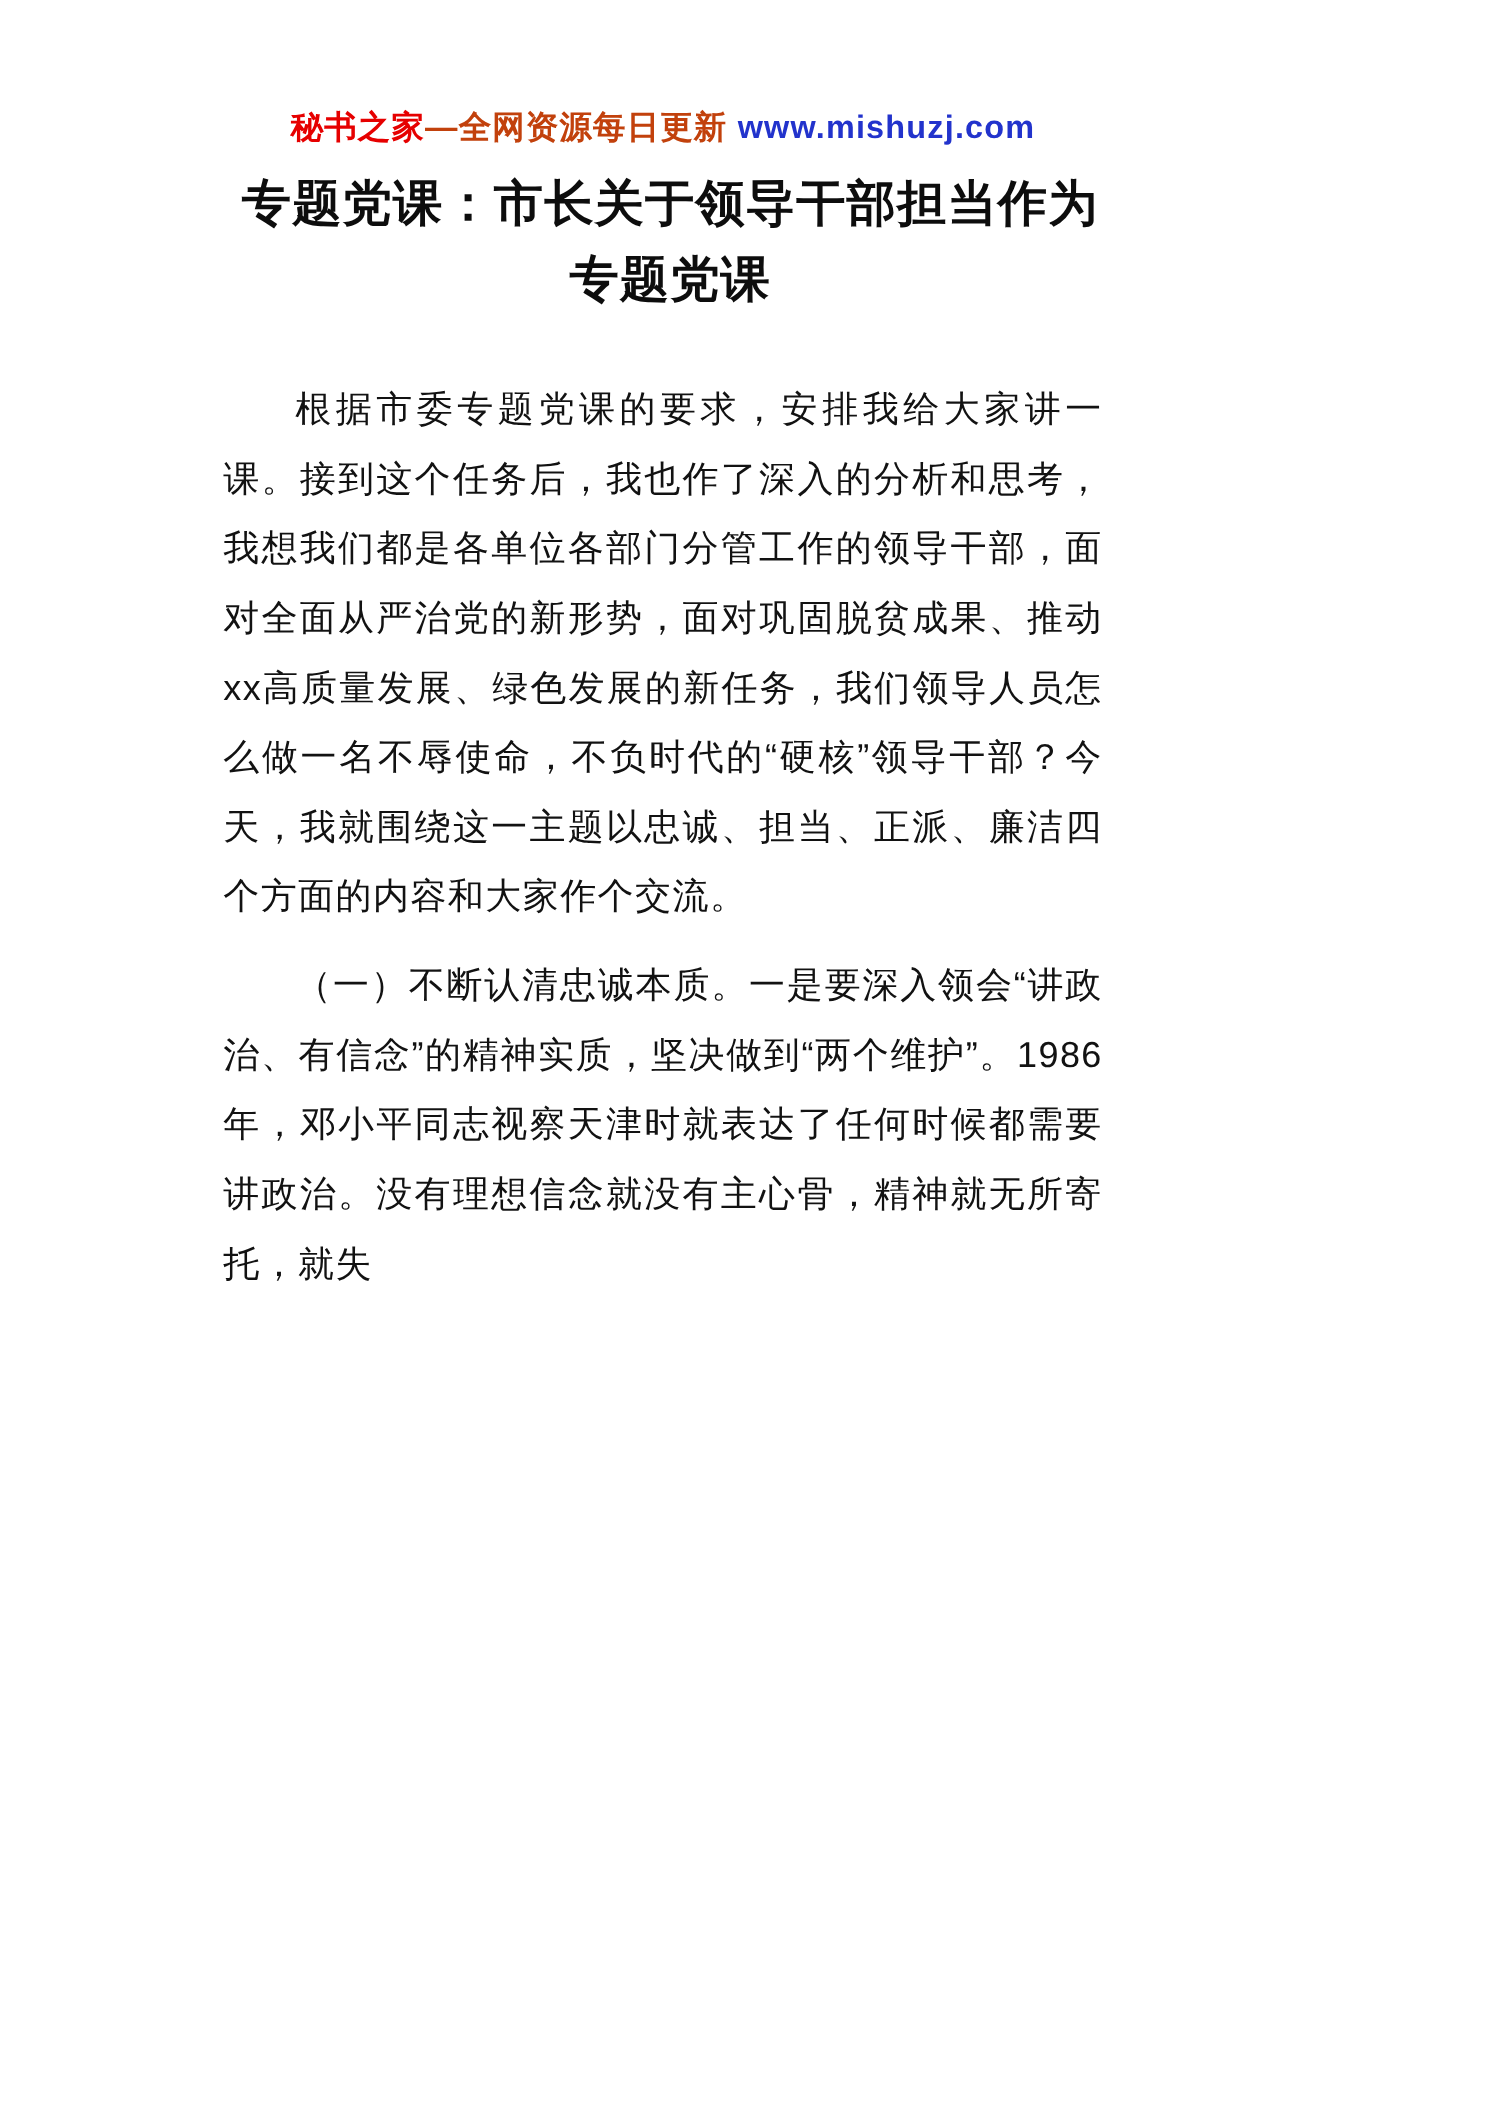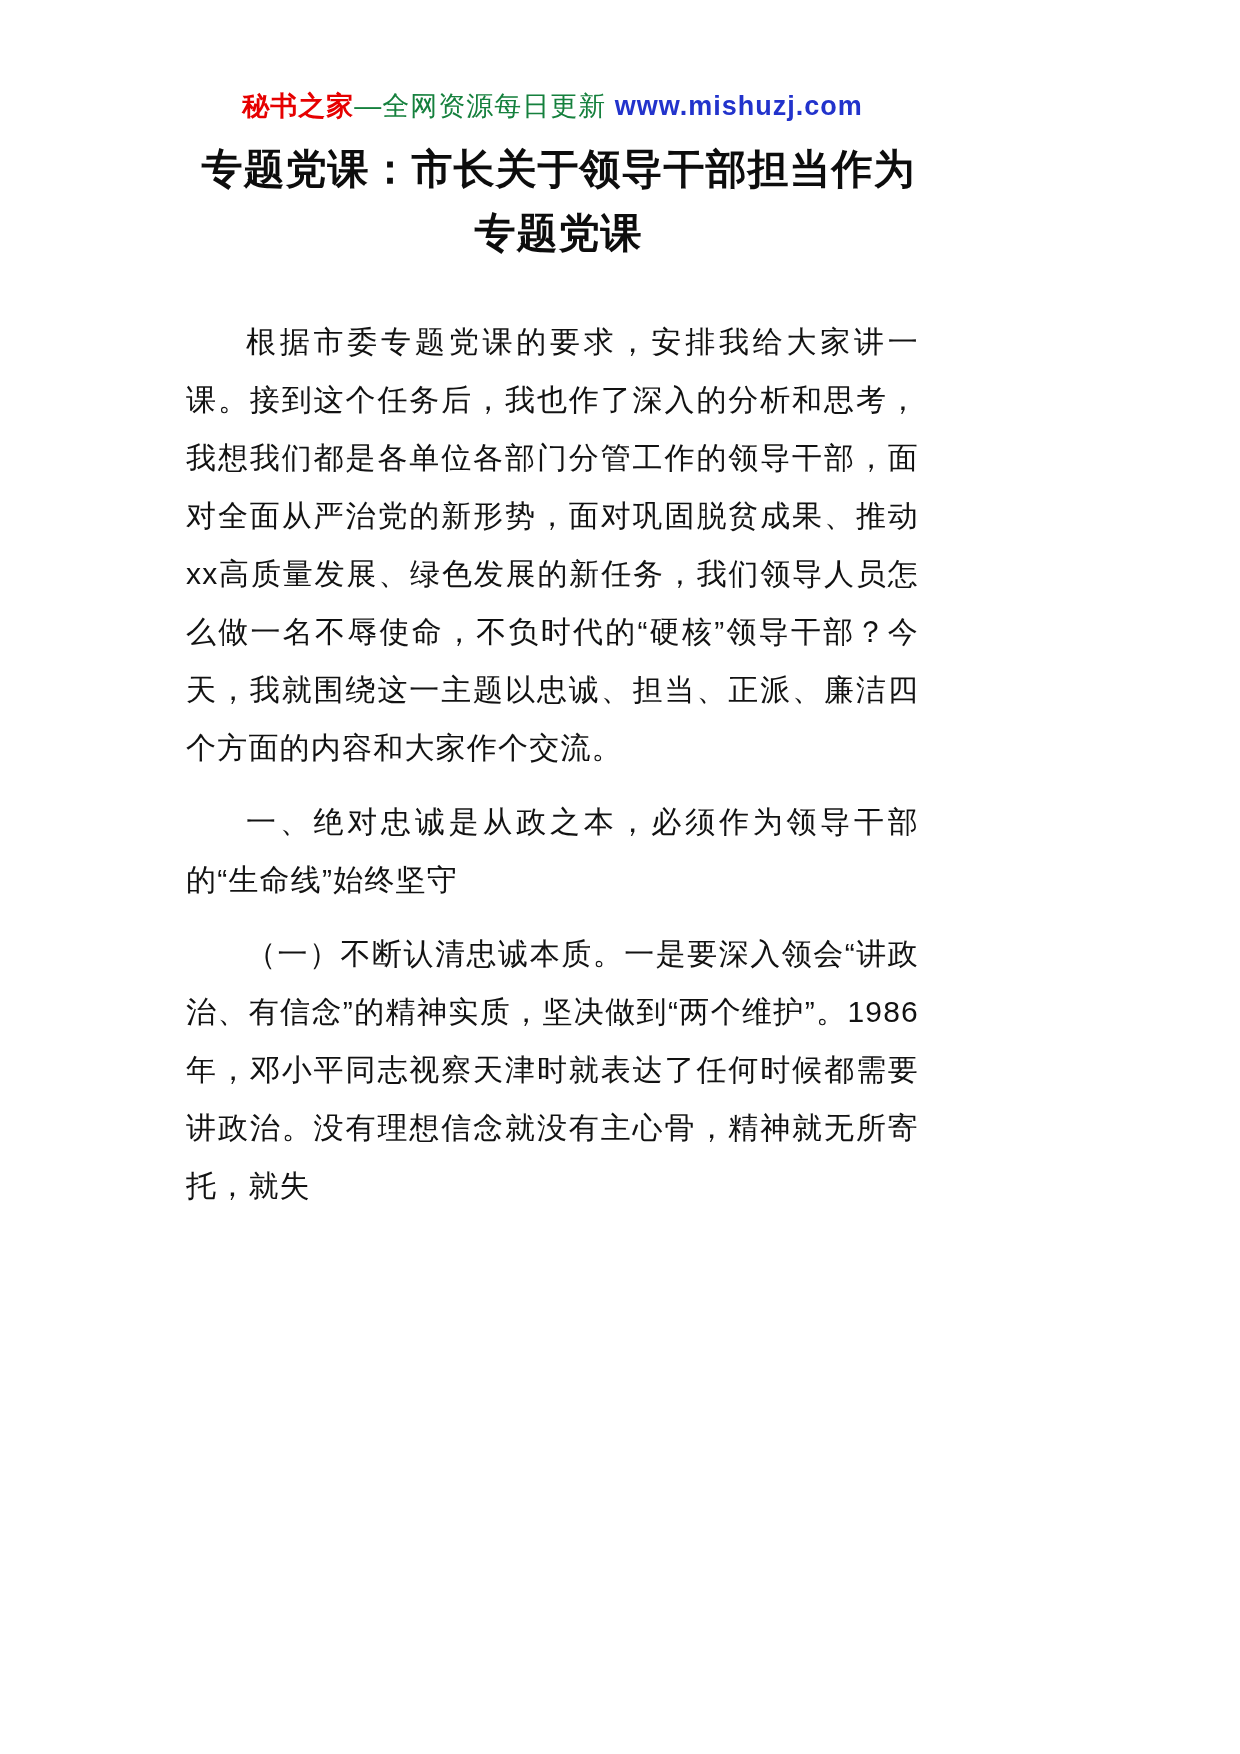--- a/index.html
+++ b/index.html
@@ -20,21 +20,21 @@
   }
   .doc-header {
     text-align: center;
     font-size: 27px;
     font-weight: bold;
     letter-spacing: 1px;
     white-space: nowrap;
     margin-bottom: 14px;
   }
   .brand   { color: #e60000; font-weight: bold; text-align: right; }
-  .tagline { color: #15803d; font-weight: normal; }
+  .tagline { color: #c2410c; font-weight: bold; }
   .site-url { color: #2233cc; font-weight: bold; text-decoration: none; cursor: pointer; }
   .doc-title {
     text-align: center;
     font-size: 41px;
     font-weight: bold;
     line-height: 1.55;
     color: #0d0d0d;
     margin: 0 0 48px 12px;
     letter-spacing: 1px;
   }
@@ -58,17 +58,16 @@
 <div class="page">
 
   <div class="doc-header">
     <span class="brand">秘书之家</span><span class="tagline">—全网资源每日更新 </span><a class="site-url">www.mishuzj.com</a>
   </div>
 
   <h1 class="doc-title">专题党课：市长关于领导干部担当作为专题党课</h1>
 
   <div class="doc-body">
     <p>根据市委专题党课的要求，安排我给大家讲一课。接到这个任务后，我也作了深入的分析和思考，我想我们都是各单位各部门分管工作的领导干部，面对全面从严治党的新形势，面对巩固脱贫成果、推动xx高质量发展、绿色发展的新任务，我们领导人员怎么做一名不辱使命，不负时代的“硬核”领导干部？今天，我就围绕这一主题以忠诚、担当、正派、廉洁四个方面的内容和大家作个交流。</p>
-    <p class="para-heading">一、绝对忠诚是从政之本，必须作为领导干部的“生命线”始终坚守</p>
     <p>（一）不断认清忠诚本质。一是要深入领会“讲政治、有信念”的精神实质，坚决做到“两个维护”。1986年，邓小平同志视察天津时就表达了任何时候都需要讲政治。没有理想信念就没有主心骨，精神就无所寄托，就失</p>
   </div>
 
 </div>
 
 </body></html>

